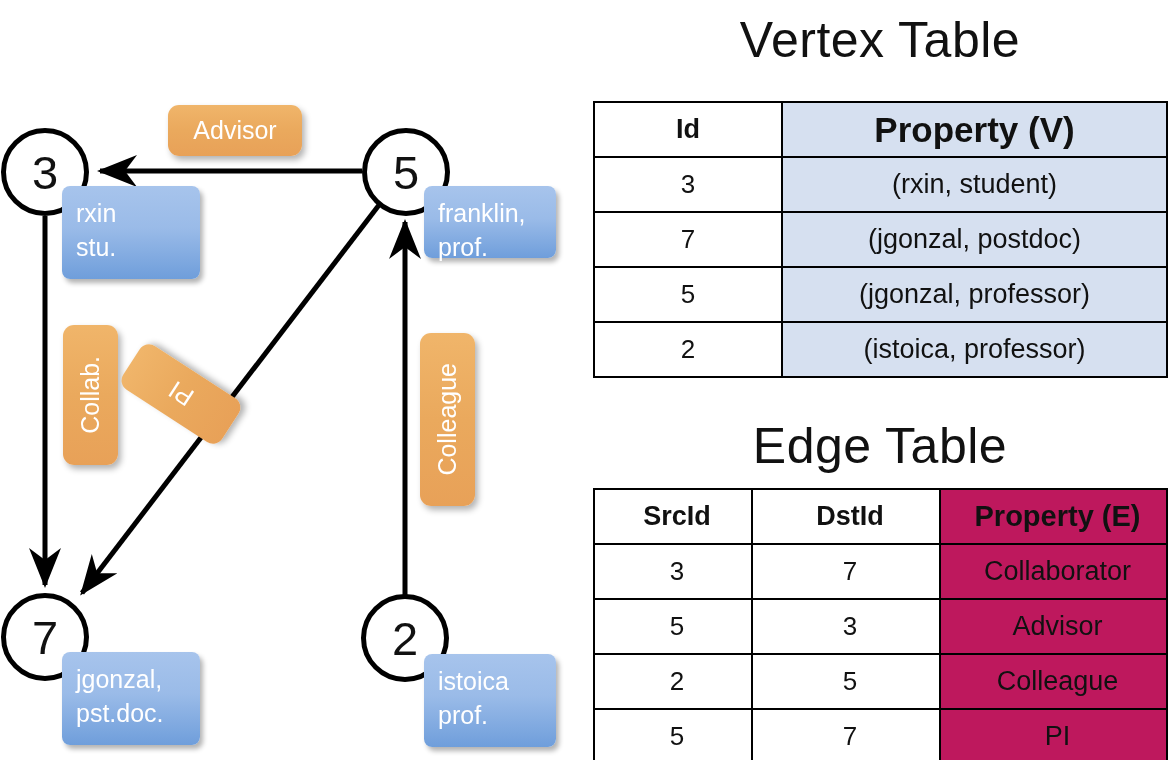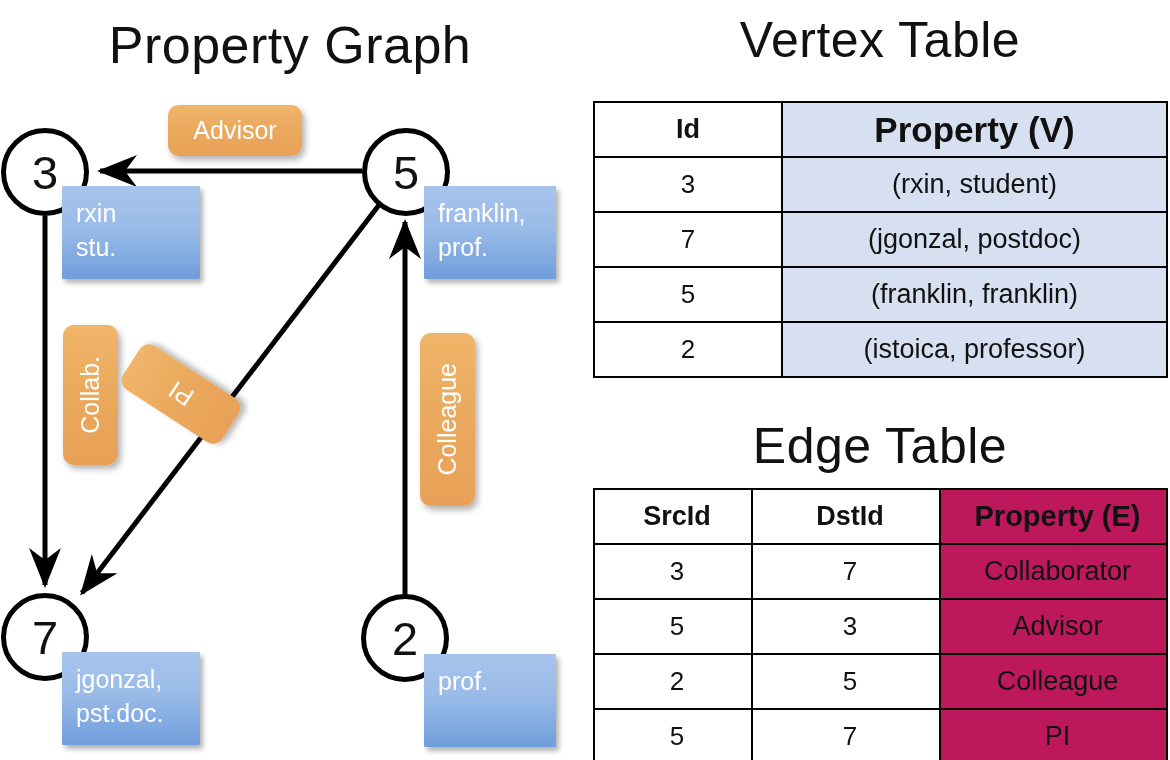--- a/index.html
+++ b/index.html
@@ -63,21 +63,21 @@
     justify-content: center;
     font-size: 47px;
     font-weight: 300;
     font-family: "Liberation Sans", sans-serif;
     color: #111111;
     z-index: 6;
   }
 
   .vbox {
     position: absolute;
-    border-radius: 1px;
+    border-radius: 8px;
     background: linear-gradient(to bottom, #a7c4ec 0%, #9abbe8 45%, #6f9edb 100%);
     box-shadow: 3px 4px 5px rgba(0,0,0,0.30);
     color: #ffffff;
     font-size: 25px;
     line-height: 34px;
     font-family: "Liberation Sans", sans-serif;
     padding: 10px 0 10px 14px;
     box-sizing: border-box;
     z-index: 7;
   }
@@ -161,21 +161,20 @@
   }
   #edge-table thead th.col-src,
   #edge-table thead th.col-dst { font-size: 27px; }
   #edge-table thead th.col-eprop { font-size: 29px; }
 </style>
 </head>
 <body>
 
 <div id="graph-panel">
 
-  <div class="heading" id="title-property-graph">Property Graph</div>
 
   <svg id="graph-edges" viewBox="0 0 585 760">
     <defs>
       <marker id="arrowhead" markerWidth="9" markerHeight="9" refX="7.4" refY="3.2" orient="auto" markerUnits="strokeWidth">
         <path d="M0,0 L8,3.2 L0,6.4 L2.4,3.2 Z" fill="#000000"></path>
       </marker>
     </defs>
 
     <line x1="362" y1="171" x2="100" y2="171" stroke="#000000" stroke-width="5" marker-end="url(#arrowhead)"></line>
 
@@ -196,29 +195,30 @@
     <span>7</span>
   </div>
   <div class="node-circle" style="left:361px; top:594px;">
     <span>2</span>
   </div>
 
   <div class="vbox" style="left:62px; top:186px; width:138px; height:93px;">
     <div>rxin</div>
     <div>stu.</div>
   </div>
-  <div class="vbox" style="left:424px; top:186px; width:132px; height:93px;">
+  <div class="vbox" style="left:424px; top:186px; width:132px; height:72px;">
     <div>franklin,</div>
     <div>prof.</div>
   </div>
   <div class="vbox" style="left:62px; top:652px; width:138px; height:93px;">
     <div>jgonzal,</div>
     <div>pst.doc.</div>
   </div>
   <div class="vbox" style="left:424px; top:654px; width:132px; height:93px;">
+    <div>istoica</div>
     <div>prof.</div>
   </div>
 
   <div class="ebox" style="left:168px; top:105px; width:134px; height:51px;">
     <span>Advisor</span>
   </div>
 
   <div class="ebox vertical-text" style="left:63px; top:325px; width:55px; height:140px;">
     <span>Collab.</span>
   </div>
@@ -245,21 +245,21 @@
     <tr>
       <td class="col-id">3</td>
       <td class="col-prop">(rxin, student)</td>
     </tr>
     <tr>
       <td class="col-id">7</td>
       <td class="col-prop">(jgonzal, postdoc)</td>
     </tr>
     <tr>
       <td class="col-id">5</td>
-      <td class="col-prop">(franklin, franklin)</td>
+      <td class="col-prop">(jgonzal, professor)</td>
     </tr>
     <tr>
       <td class="col-id">2</td>
       <td class="col-prop">(istoica, professor)</td>
     </tr>
   </tbody>
 </table>
 
 <div class="heading" id="title-edge-table">Edge Table</div>
 

